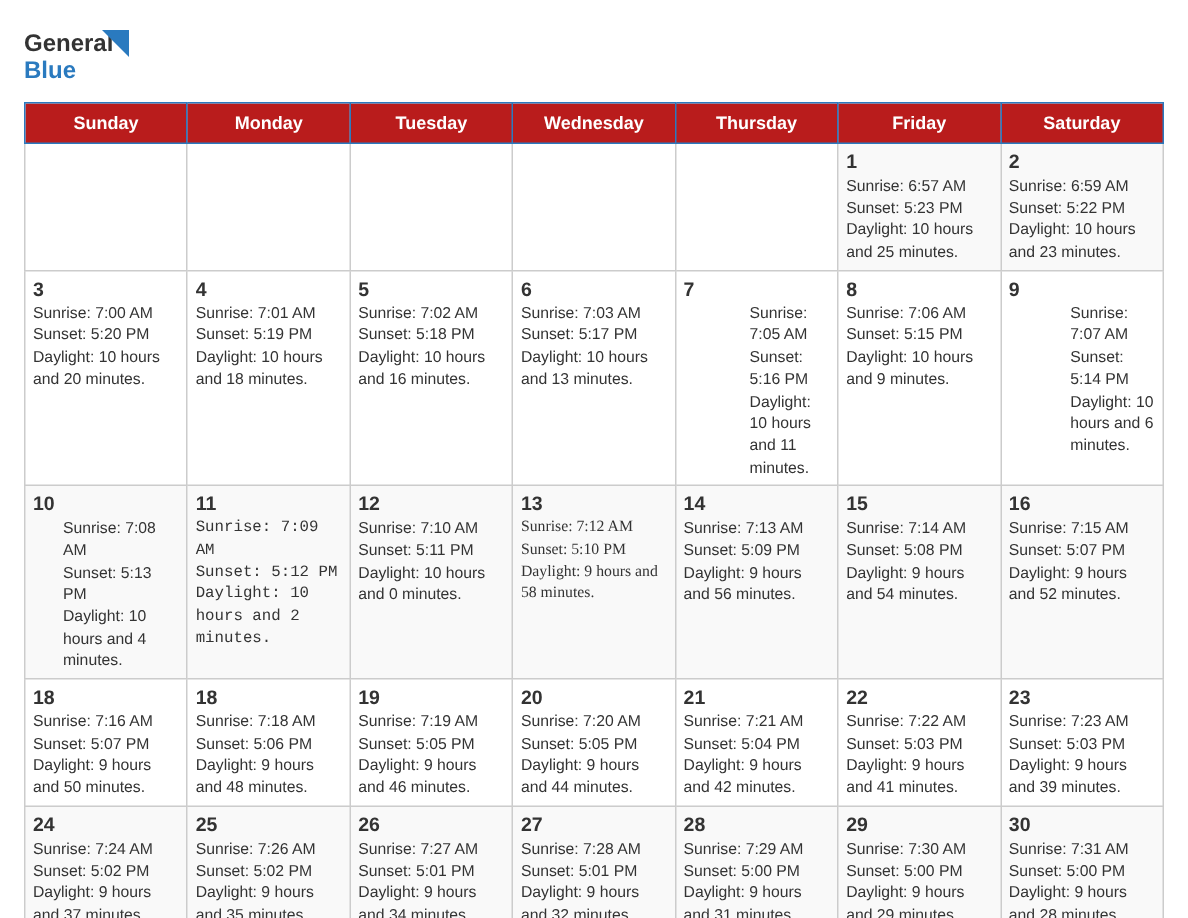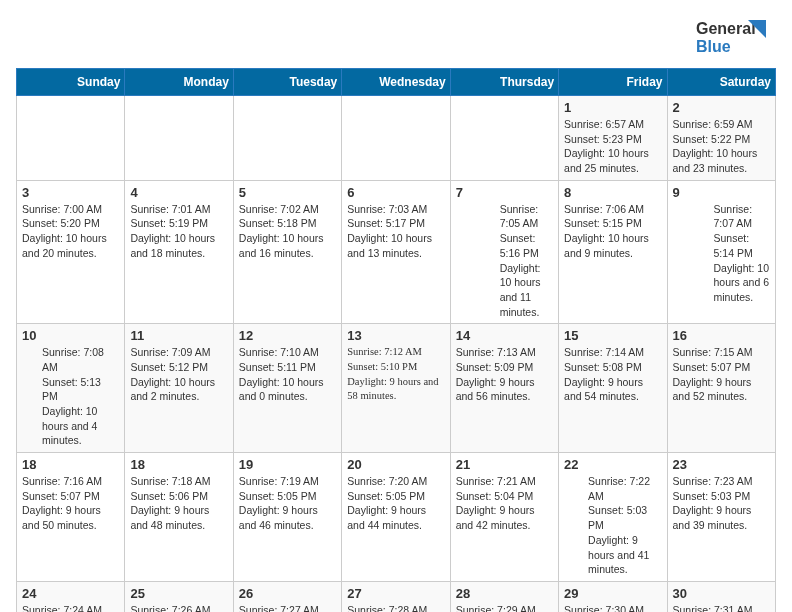--- a/index.html
+++ b/index.html
@@ -5,21 +5,21 @@
     * { box-sizing: border-box; margin: 0; padding: 0; }
     body {
       font-family: Arial, sans-serif;
       background: #fff;
       width: 792px;
       min-height: 612px;
       padding: 16px;
     }
     .header {
       display: flex;
-      justify-content: flex-end;
+      justify-content: flex-start;
       align-items: flex-start;
       margin-bottom: 12px;
     }
     .logo {
       display: flex;
       align-items: center;
       gap: 4px;
     }
     .logo-icon {
       width: 36px;
@@ -37,24 +37,24 @@
       font-size: 16px;
       font-weight: normal;
       color: #555;
     }
     .calendar {
       width: 100%;
       border-collapse: collapse;
       font-size: 11px;
     }
     .calendar thead th {
-      background: #0369a1;
+      background: #b91c1c;
       color: #fff;
       padding: 6px 4px;
-      text-align: right;
+      text-align: center;
       font-size: 12px;
       font-weight: bold;
       border: 1px solid #2a7abf;
     }
     .calendar tbody td {
       border: 1px solid #ccc;
       vertical-align: top;
       padding: 4px 5px;
       width: calc(100% / 7);
       height: 80px;
@@ -174,21 +174,21 @@
       </tr>
       <tr>
         <td>
           <span class="day-number">10</span>
           <div class="day-info" style="white-space: pre-line; margin-left: 20px;">Sunrise: 7:08 AM
 Sunset: 5:13 PM
 Daylight: 10 hours and 4 minutes.</div>
         </td>
         <td>
           <span class="day-number">11</span>
-          <div class="day-info" style="white-space: pre-line;">Sunrise: 7:09 AM
+          <div class="day-info" style="white-space: pre-line; font-family: Liberation Mono, monospace;">Sunrise: 7:09 AM
 Sunset: 5:12 PM
 Daylight: 10 hours and 2 minutes.</div>
         </td>
         <td>
           <span class="day-number">12</span>
           <div class="day-info" style="white-space: pre-line;">Sunrise: 7:10 AM
 Sunset: 5:11 PM
 Daylight: 10 hours and 0 minutes.</div>
         </td>
         <td>
@@ -242,21 +242,21 @@
 Daylight: 9 hours and 44 minutes.</div>
         </td>
         <td>
           <span class="day-number">21</span>
           <div class="day-info" style="white-space: pre-line;">Sunrise: 7:21 AM
 Sunset: 5:04 PM
 Daylight: 9 hours and 42 minutes.</div>
         </td>
         <td>
           <span class="day-number">22</span>
-          <div class="day-info" style="white-space: pre-line; margin-left: 24px;">Sunrise: 7:22 AM
+          <div class="day-info" style="white-space: pre-line;">Sunrise: 7:22 AM
 Sunset: 5:03 PM
 Daylight: 9 hours and 41 minutes.</div>
         </td>
         <td>
           <span class="day-number">23</span>
           <div class="day-info" style="white-space: pre-line;">Sunrise: 7:23 AM
 Sunset: 5:03 PM
 Daylight: 9 hours and 39 minutes.</div>
         </td>
       </tr>

